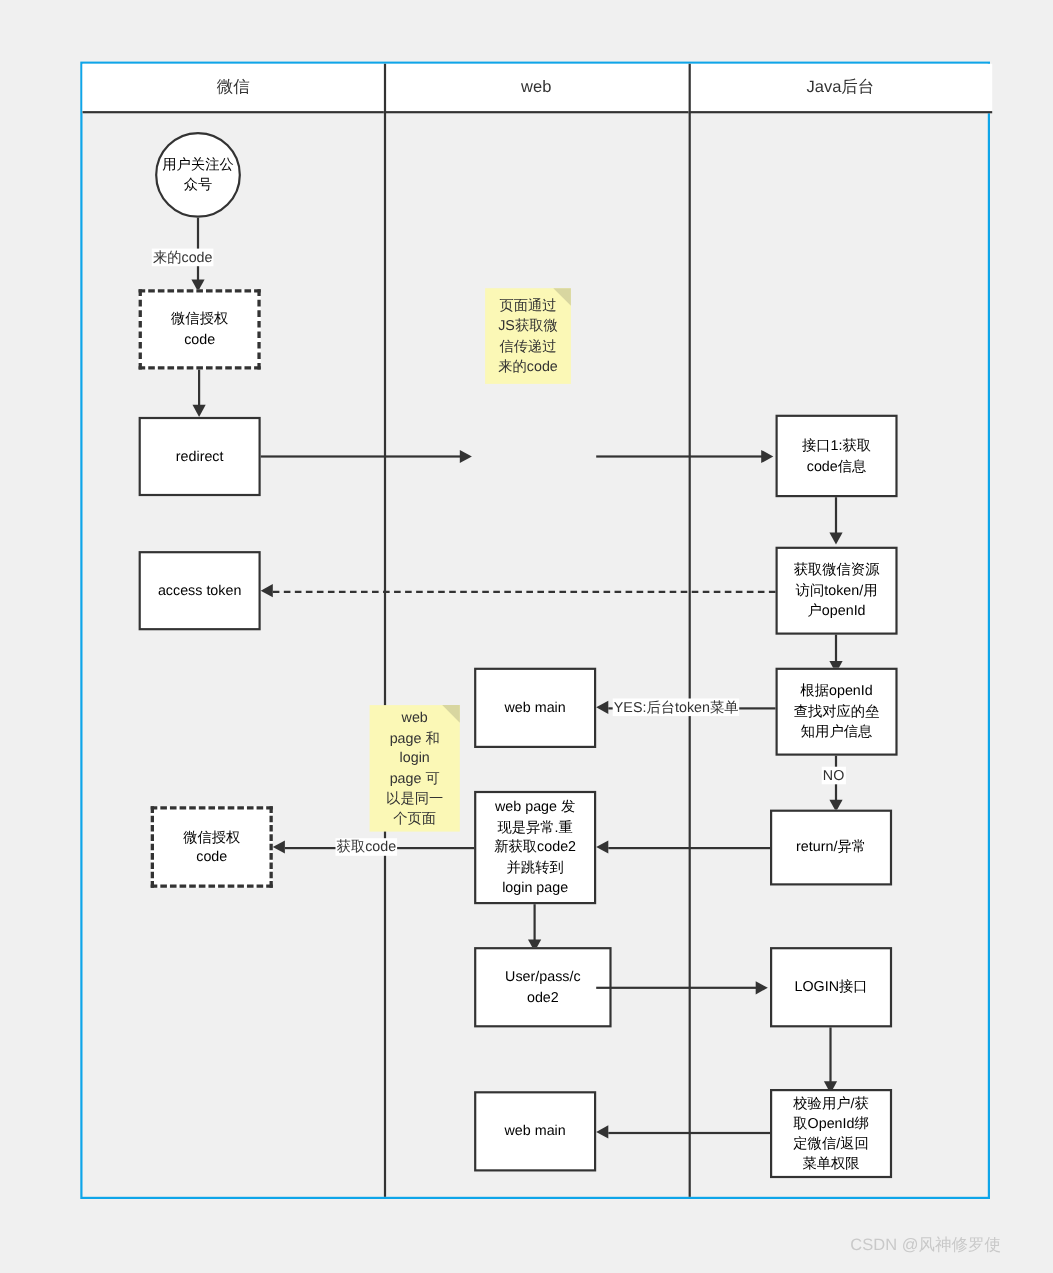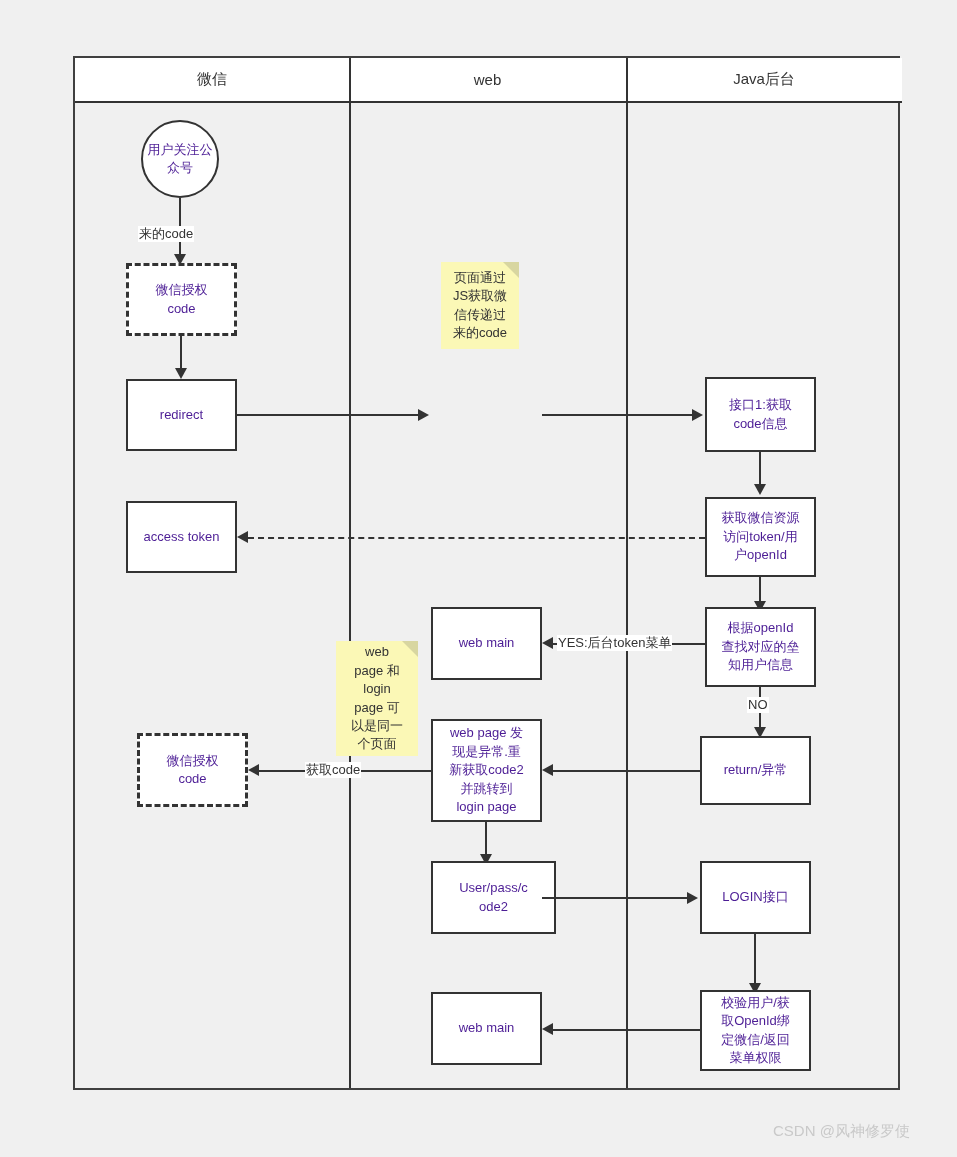--- a/index.html
+++ b/index.html
@@ -15,21 +15,21 @@
     background: #f0f0f0;
     overflow: hidden;
   }
   
   .lane-frame {
     position: absolute;
     left: 73px;
     top: 56px;
     width: 827px;
     height: 1034px;
-    border: 2px solid #404040;
+    border: 2px solid #0ea5e9;
     box-sizing: border-box;
     background: #f0f0f0;
   }
   .lane-header {
     position: absolute;
     top: 0;
     height: 45px;
     background: #ffffff;
     box-sizing: border-box;
     display: flex;
@@ -51,21 +51,21 @@
     position: absolute;
     box-sizing: border-box;
     background: #ffffff;
     border: 2px solid #333333;
     display: flex;
     align-items: center;
     justify-content: center;
     text-align: center;
     font-size: 13px;
     line-height: 1.42;
-    color: #4c1d95;
+    color: #000000;
     padding: 2px 4px;
     white-space: pre-line;
   }
   .node.dashed {
     border-style: dashed;
     border-width: 3px;
   }
   .node.circle {
     border-radius: 50%;
     line-height: 1.35;

